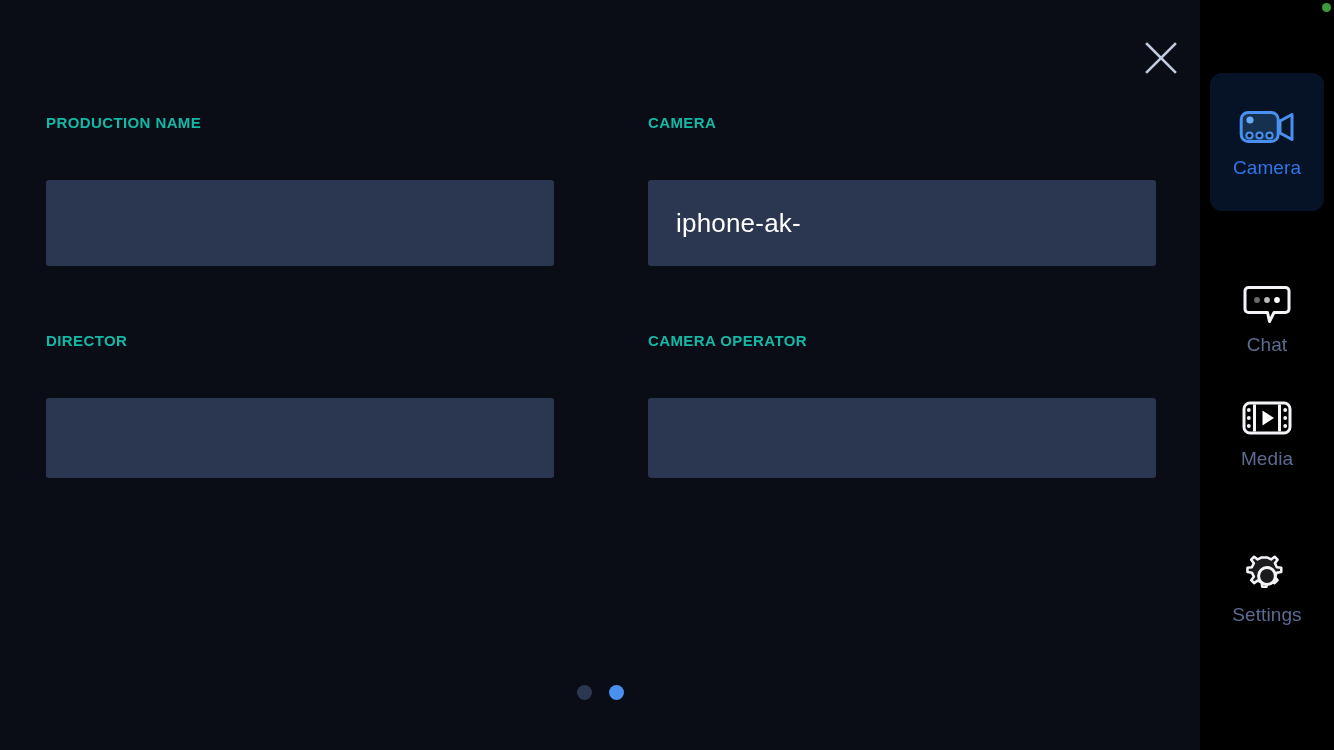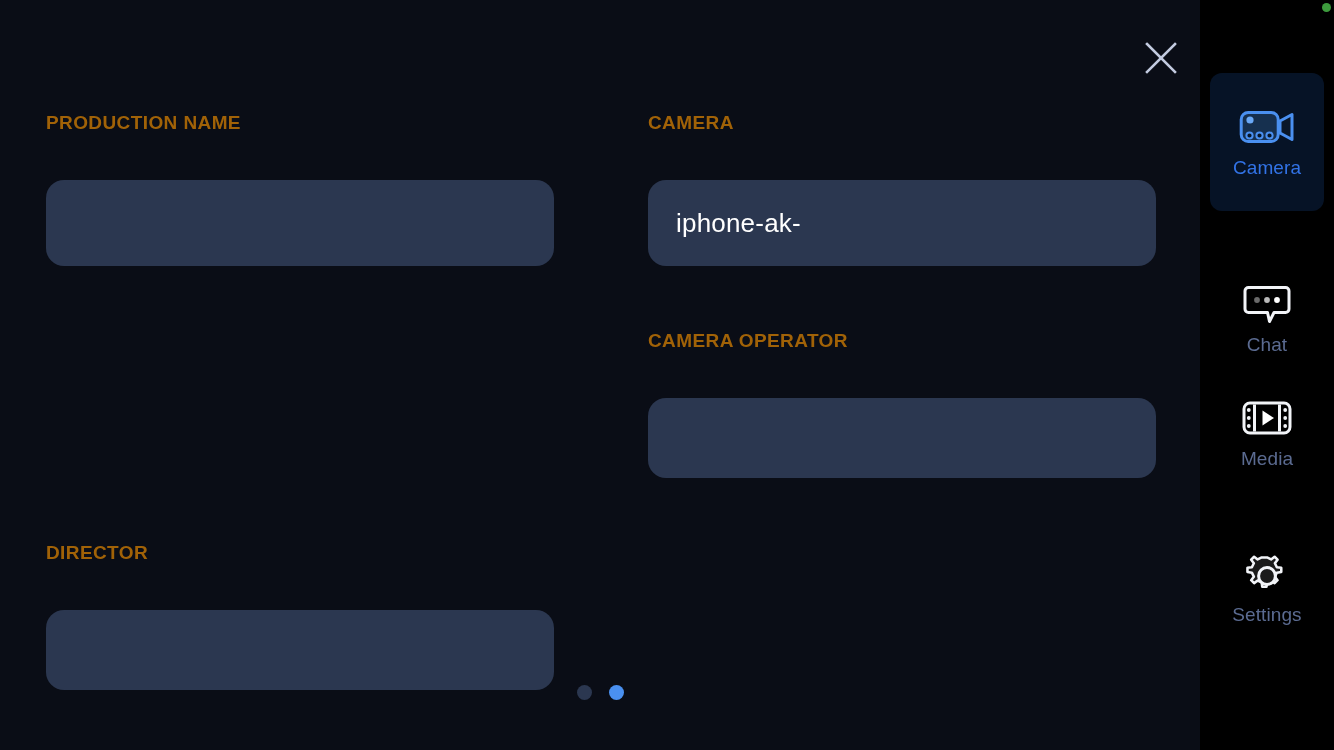--- a/index.html
+++ b/index.html
@@ -50,35 +50,35 @@
     grid-template-columns: 508px 94px 508px;
     grid-template-rows: auto auto;
     row-gap: 0;
   }
 
   .field { width: 508px; }
   .field.col-right { grid-column: 3; }
   .field.row-two { margin-top: 66px; }
 
   .field-label {
-    font-size: 19px;
+    font-size: 15px;
     font-weight: 600;
     letter-spacing: 0.4px;
-    color: #a16207;
+    color: #14b8a6;
     line-height: 18px;
     margin-bottom: 16px;
     white-space: nowrap;
   }
 
   .field-input {
     width: 508px;
     height: 86px;
     background: #2b3750;
     border: none;
-    border-radius: 18px;
+    border-radius: 3px;
     outline: none;
     padding: 0 28px;
     color: #ffffff;
     font-family: "Liberation Sans", sans-serif;
     font-size: 26px;
     font-weight: 400;
     letter-spacing: 0.2px;
     display: block;
     margin-top: 48px;
   }
@@ -190,27 +190,27 @@
       <div class="field">
         <div class="field-label">PRODUCTION NAME</div>
         <input class="field-input" type="text" value="" style="">
       </div>
 
       <div class="field col-right">
         <div class="field-label">CAMERA</div>
         <input class="field-input" type="text" value="iphone-ak-" style="">
       </div>
 
+      <div class="field row-two">
+        <div class="field-label">DIRECTOR</div>
+        <input class="field-input short" type="text" value="" style="">
+      </div>
+
       <div class="field col-right row-two">
         <div class="field-label">CAMERA OPERATOR</div>
-        <input class="field-input short" type="text" value="" style="">
-      </div>
-
-      <div class="field row-two">
-        <div class="field-label">DIRECTOR</div>
         <input class="field-input short" type="text" value="" style="">
       </div>
 
     </div>
 
     <div class="pager">
       <div class="dot"></div>
       <div class="dot active"></div>
     </div>
 

